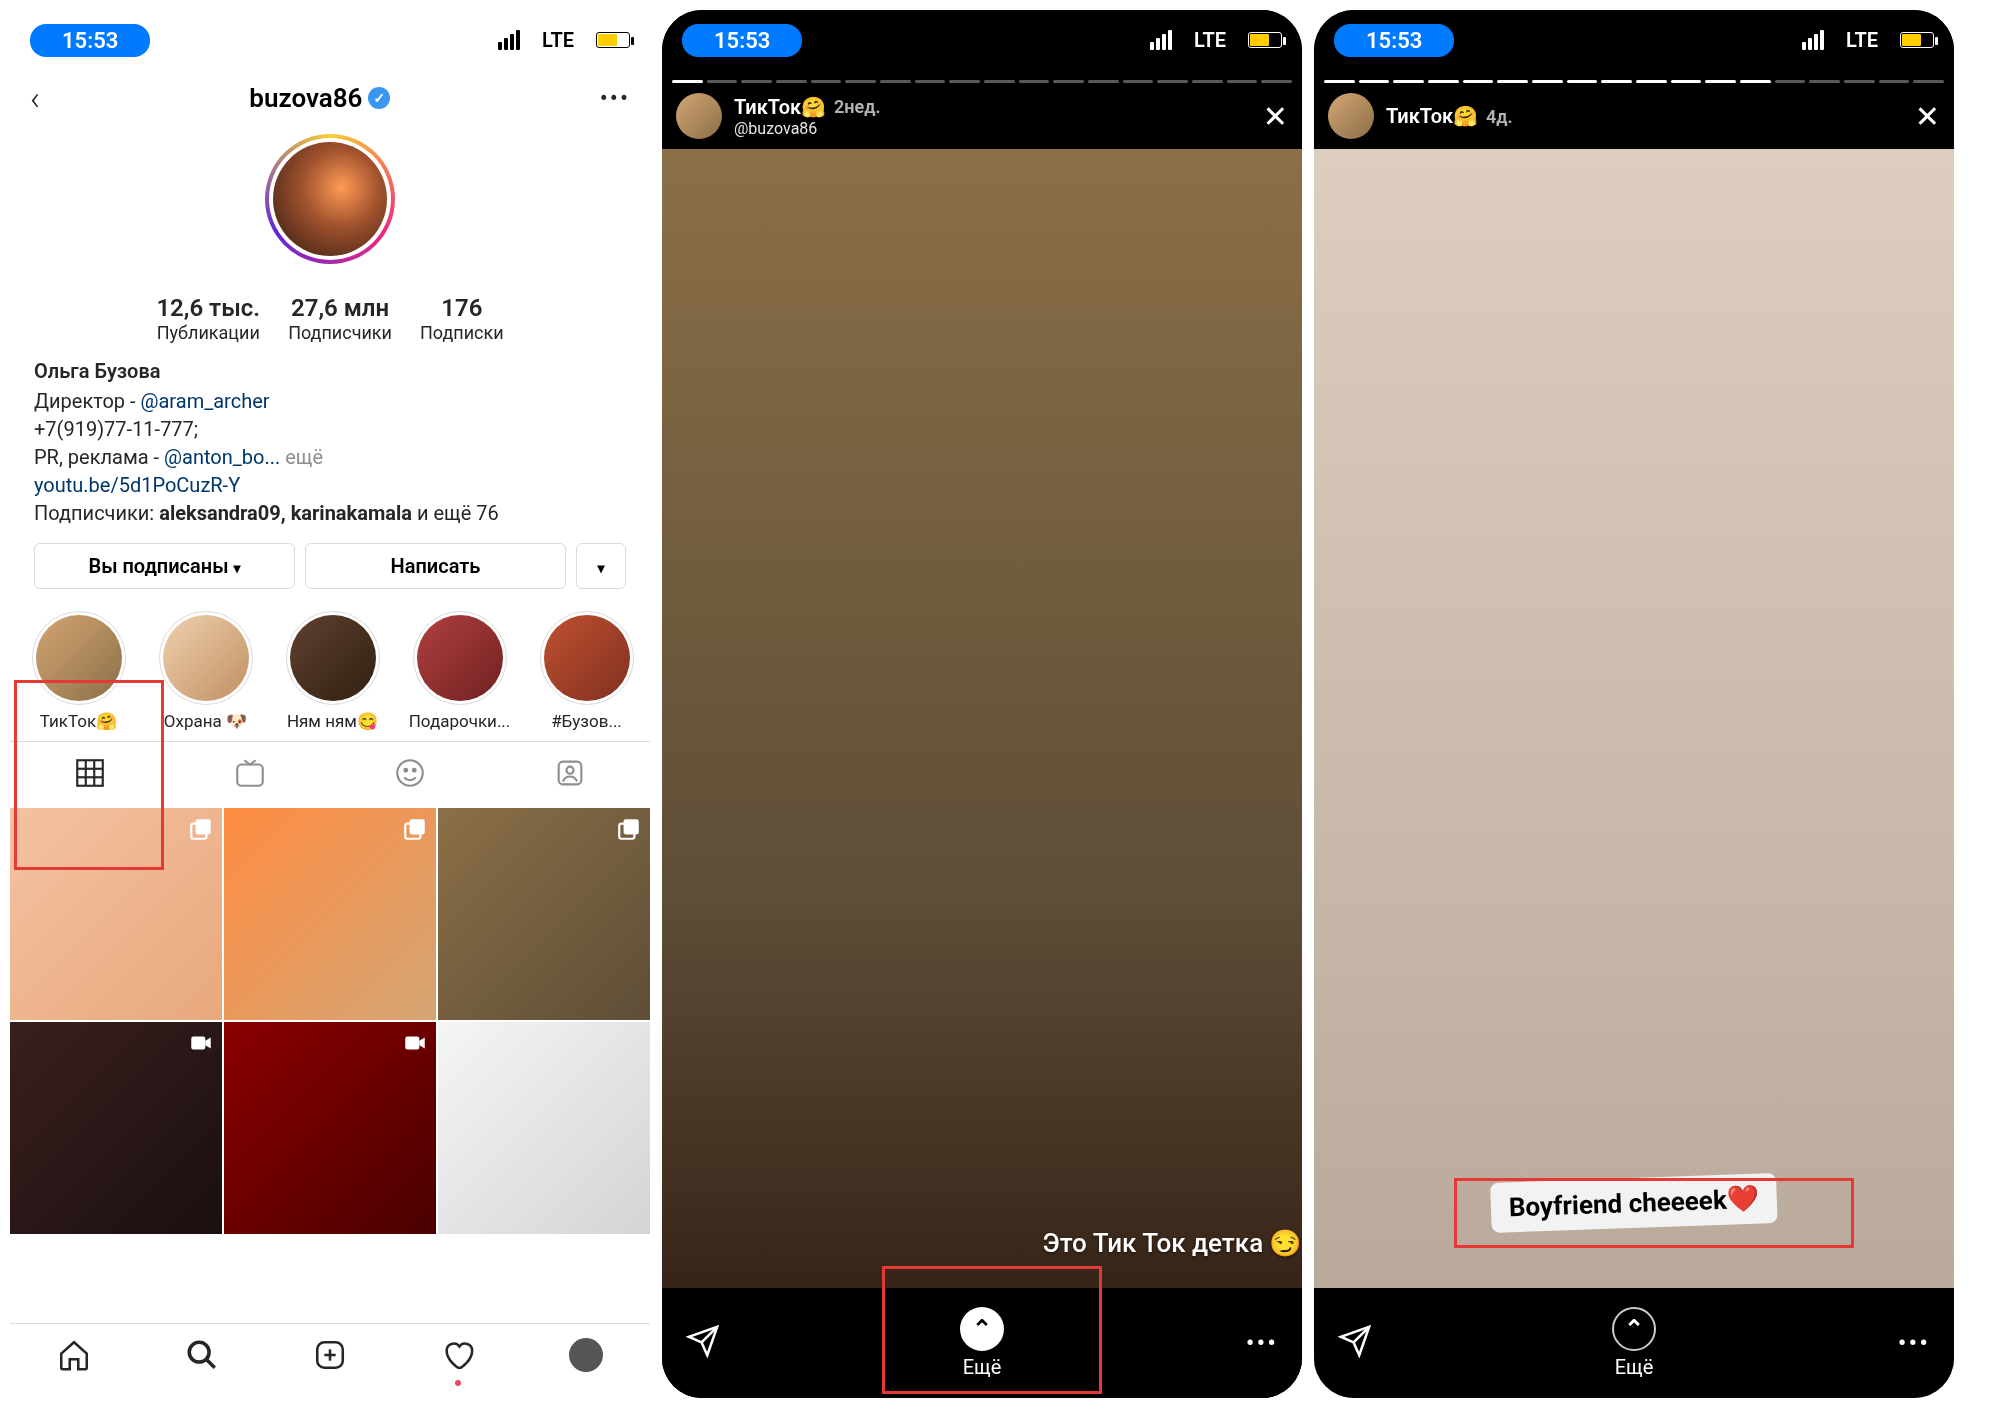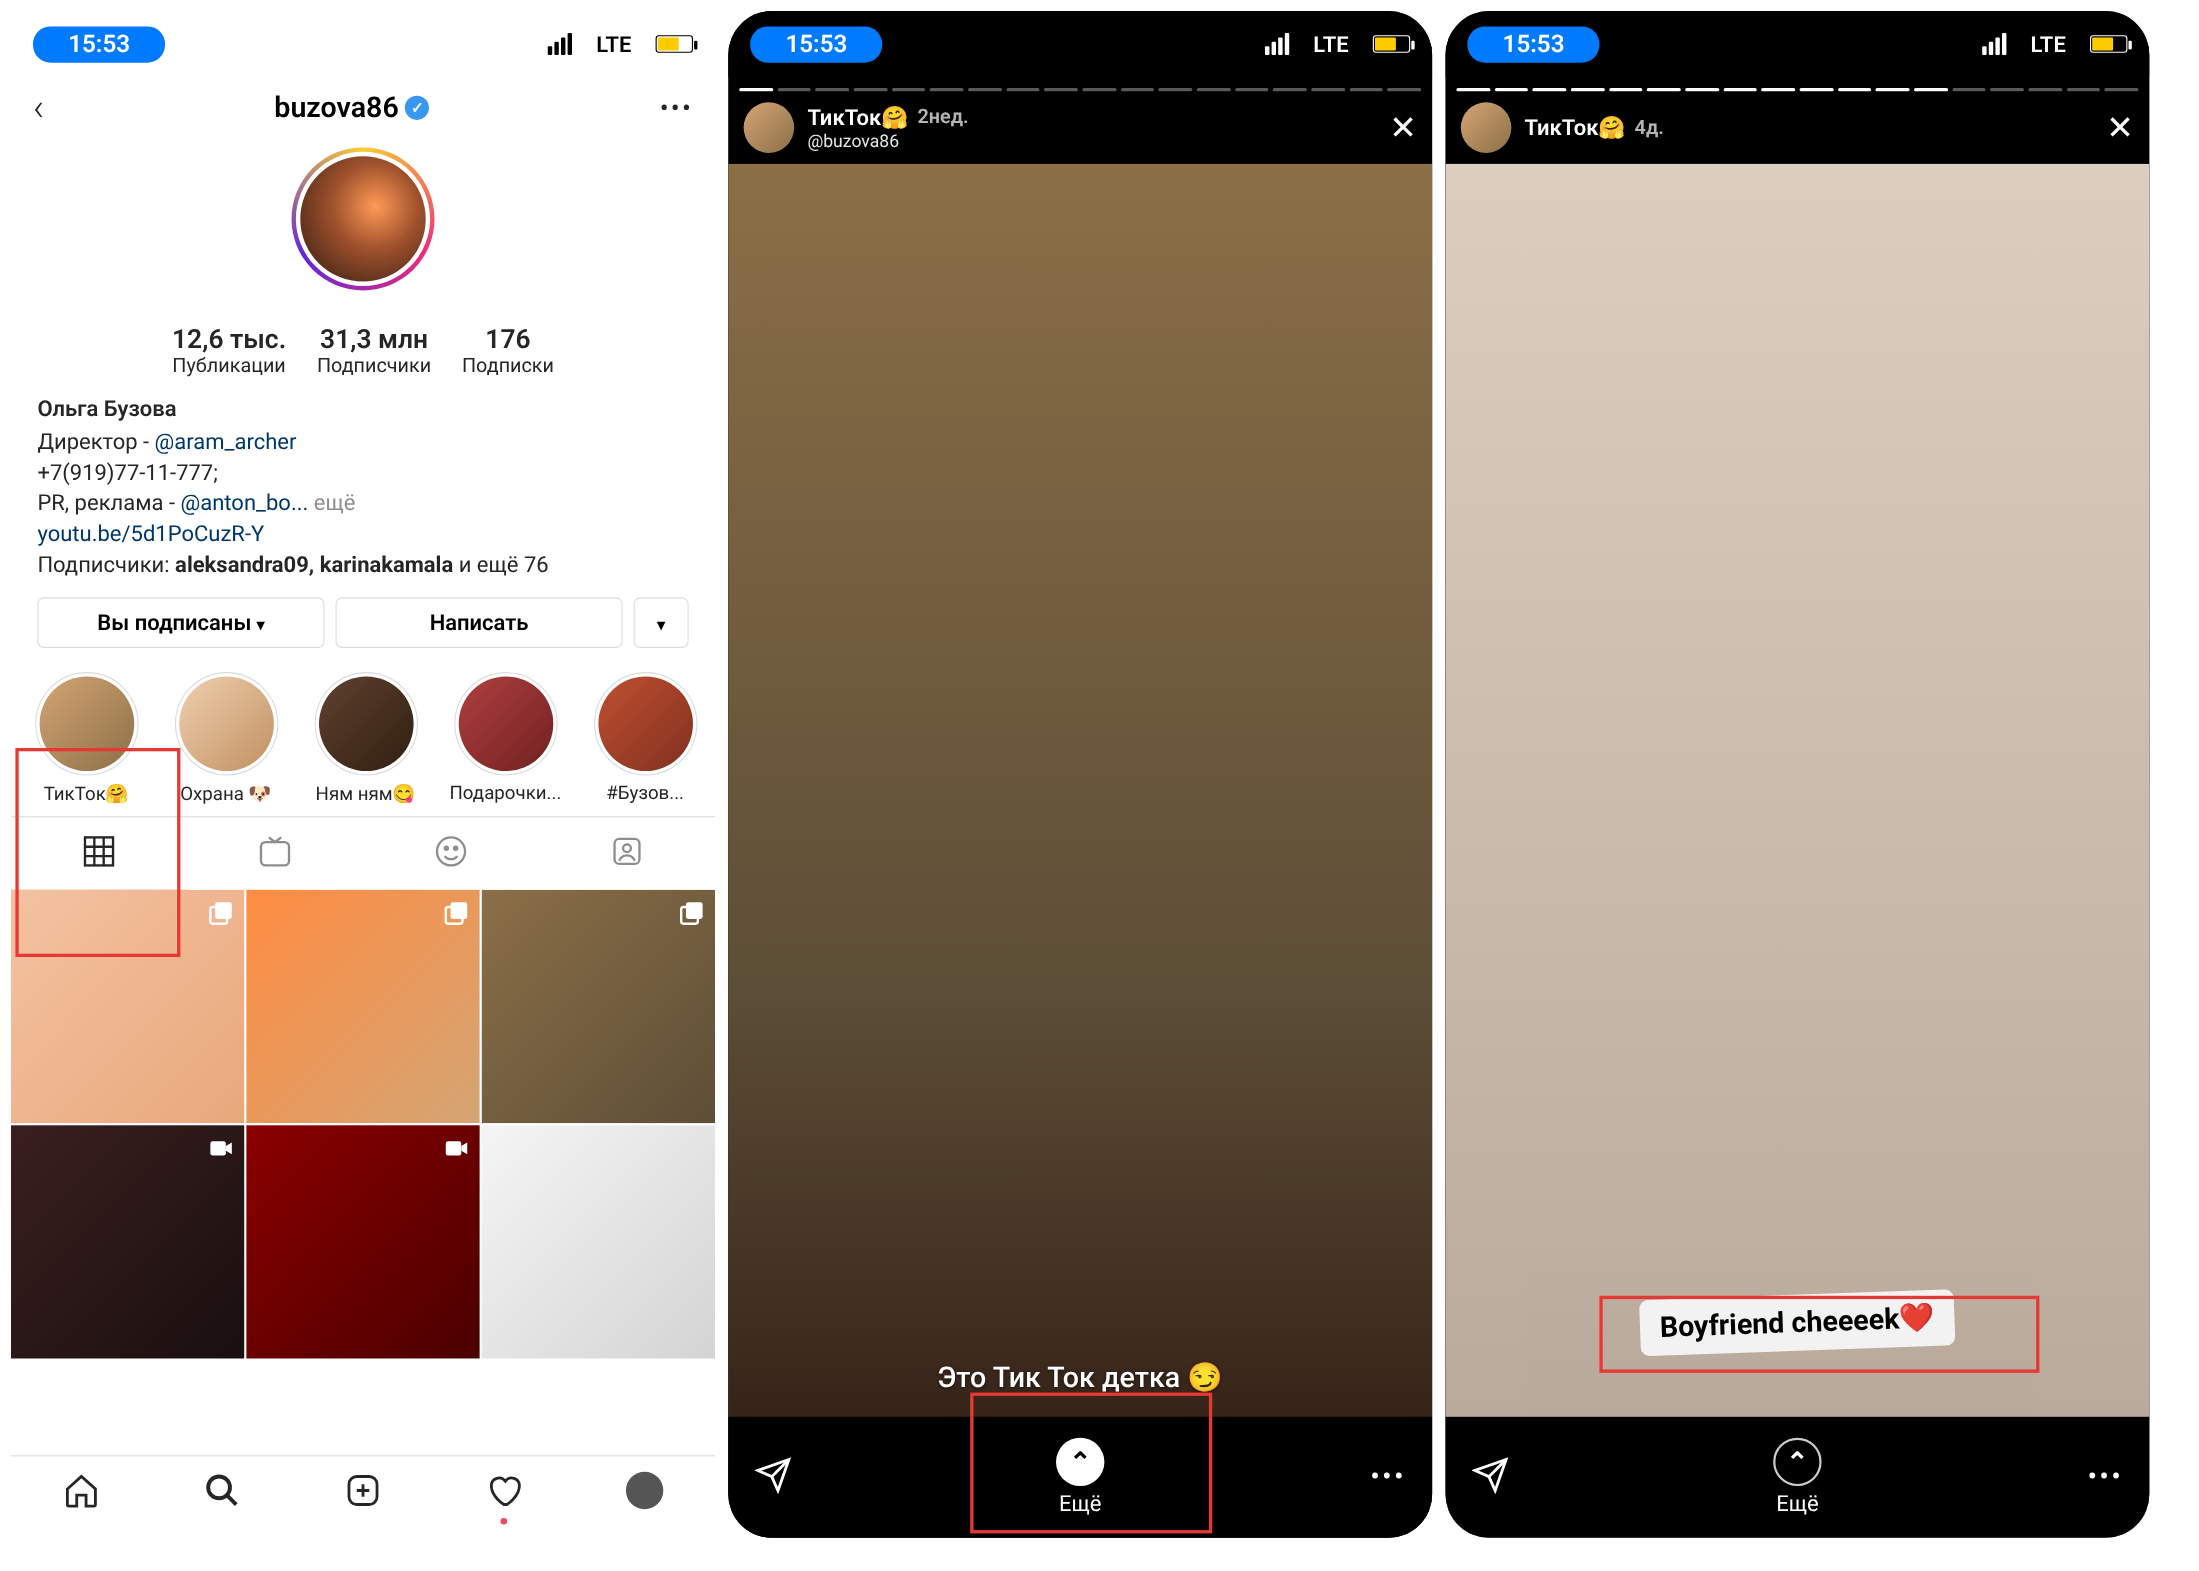--- a/index.html
+++ b/index.html
@@ -152,21 +152,21 @@
   }
   .story-image {
     flex:1; margin:0; position:relative;
     background:linear-gradient(180deg,#8b6f47 0%, #5d4e37 60%, #2c1810 100%);
   }
   .story-image.faded{
     background:linear-gradient(180deg,#e8d8c8 0%, #d4c4b4 50%, #c0b0a0 100%);
     opacity:0.95;
   }
   .story-caption {
-    position:absolute; bottom:130px; left:0; right:0; text-align:center;
+    position:absolute; bottom:140px; left:0; right:0; text-align:right;
     color:#fff; font-size:26px; font-weight:500; text-shadow:0 1px 3px rgba(0,0,0,0.6);
   }
   .story-sticker {
     position:absolute; bottom:170px; left:50%; transform:translateX(-50%) rotate(-2deg);
     background:#fff; color:#000; padding:10px 18px; border-radius:8px;
     font-size:26px; font-weight:700;
   }
   .story-footer {
     position:absolute; bottom:0; left:0; right:0; height:110px;
     display:flex; align-items:center; justify-content:center; color:#fff;
@@ -219,21 +219,21 @@
       <div class="avatar-inner">
           <div class="avatar-img"></div>
         </div>
     </div>
     <div class="stats">
       <div class="stat">
         <div class="stat-value">12,6 тыс.</div>
         <div class="stat-label">Публикации</div>
       </div>
       <div class="stat">
-        <div class="stat-value">31,3 млн</div>
+        <div class="stat-value">27,6 млн</div>
         <div class="stat-label">Подписчики</div>
       </div>
       <div class="stat">
         <div class="stat-value">176</div>
         <div class="stat-label">Подписки</div>
       </div>
     </div>
   </div>
 
   <div class="bio">

